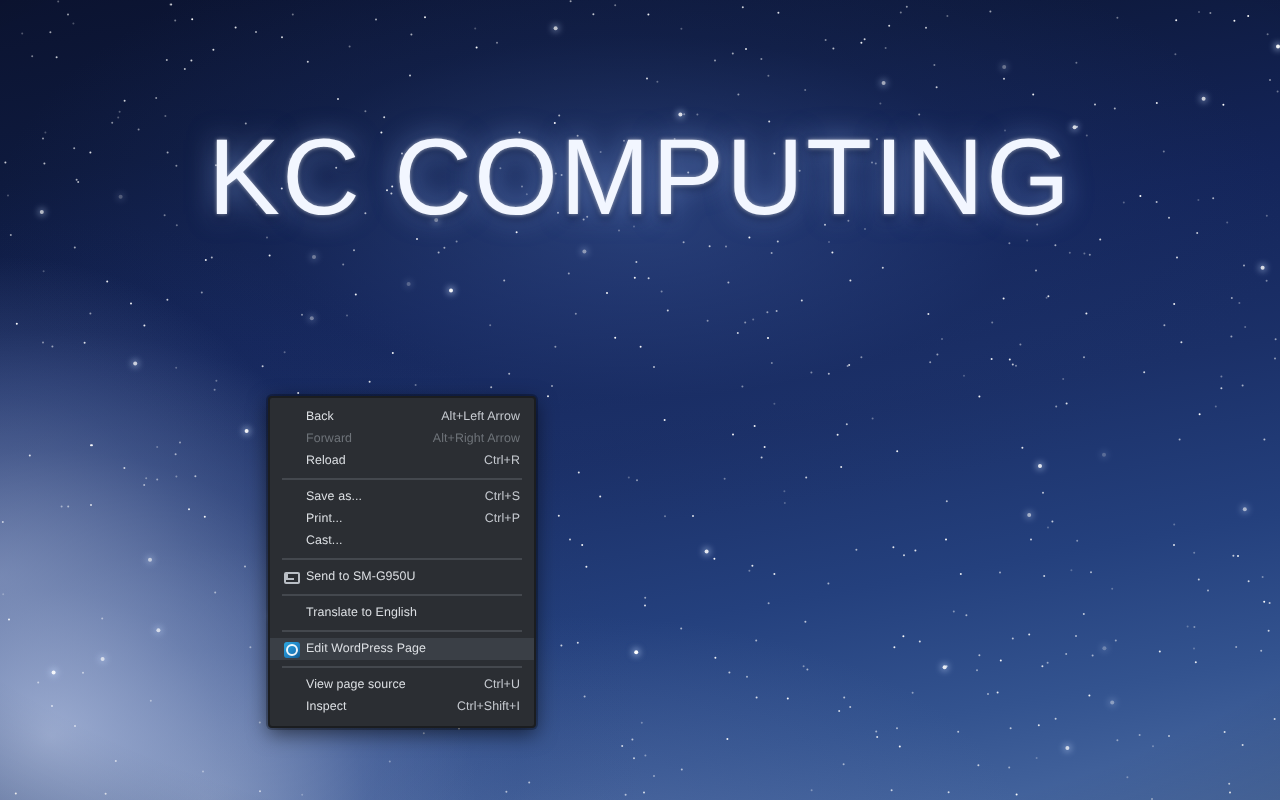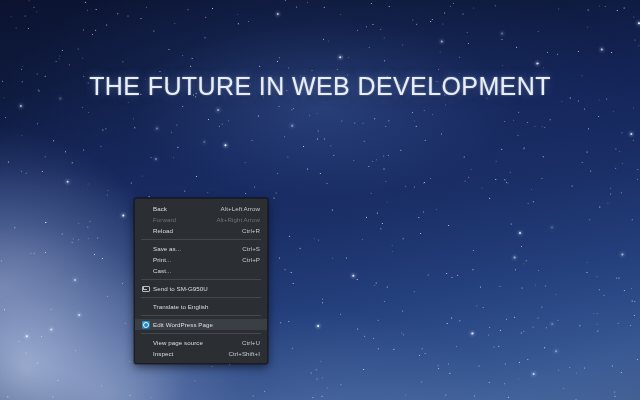--- a/index.html
+++ b/index.html
@@ -761,21 +761,21 @@
       <i style="transform: translate(19.9px, 105px); opacity: 0.69;"></i>
       <i style="transform: translate(532.7px, 373px); opacity: 0.77;"></i>
       <i style="transform: translate(536.3px, 62.6px); opacity: 0.83;"></i>
       <i style="transform: translate(25.8px, 335.2px); opacity: 0.92;"></i>
       <i style="transform: translate(339.2px, 56.3px); opacity: 0.86;"></i>
     </div>
 
   <div id="vignette"></div>
 
   <div id="hero">
-    <div id="site-tagline">THE FUTURE IN WEB DEVELOPMENT</div>
+    <div id="site-title">KC COMPUTING</div>
   </div>
 
   <div id="context-menu">
       <div class="menu-section">
         <div class="menu-item no-icon">
           <span class="mi-label">Back</span>
           <span class="mi-shortcut">Alt+Left Arrow</span>
         </div>
         <div class="menu-item no-icon disabled">
           <span class="mi-label">Forward</span>

